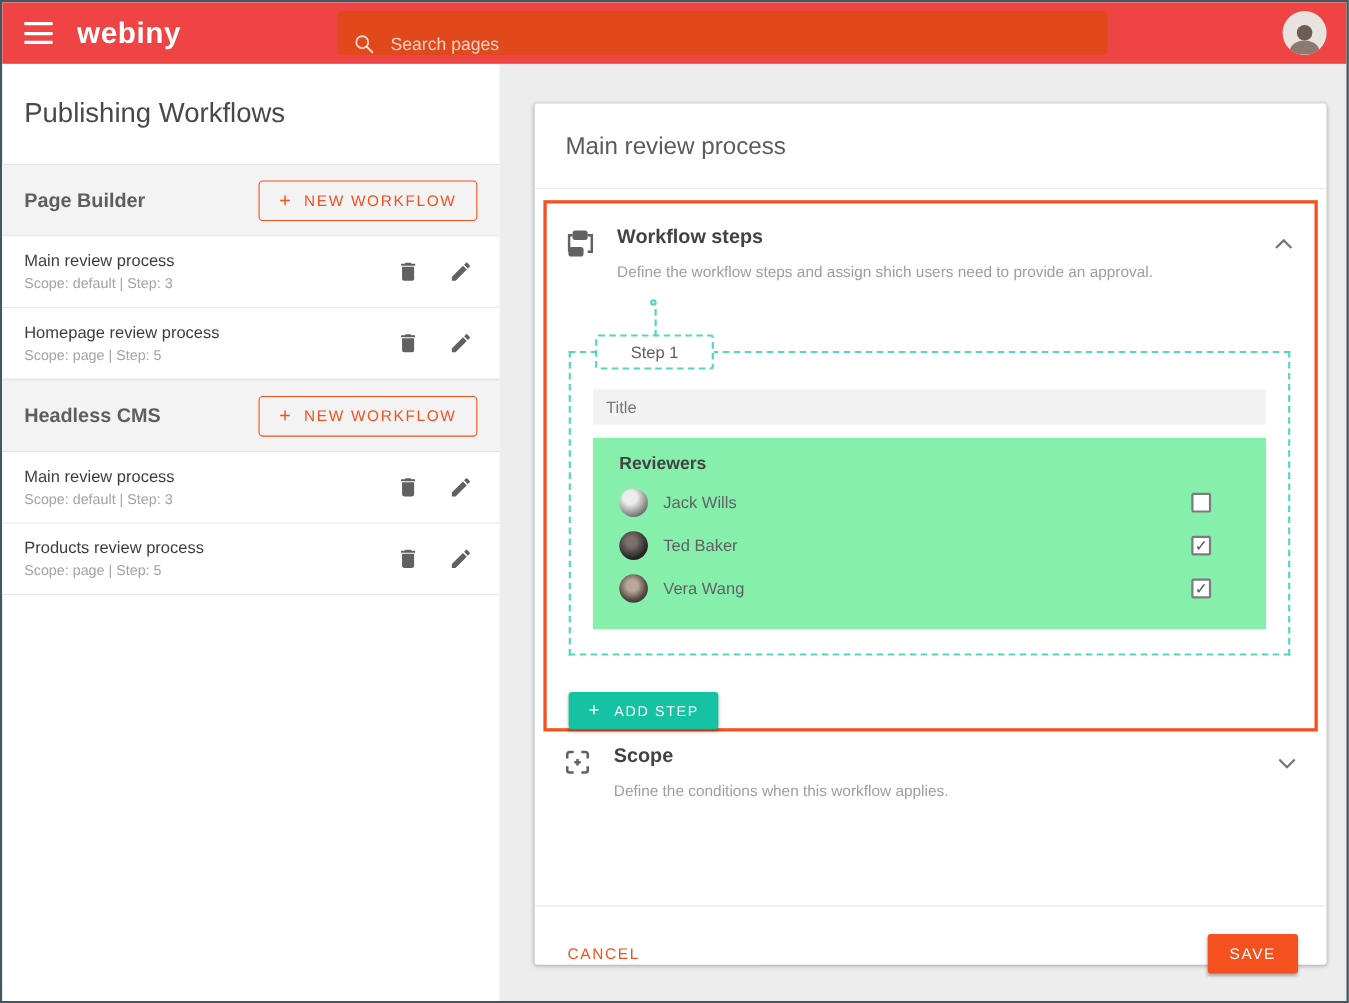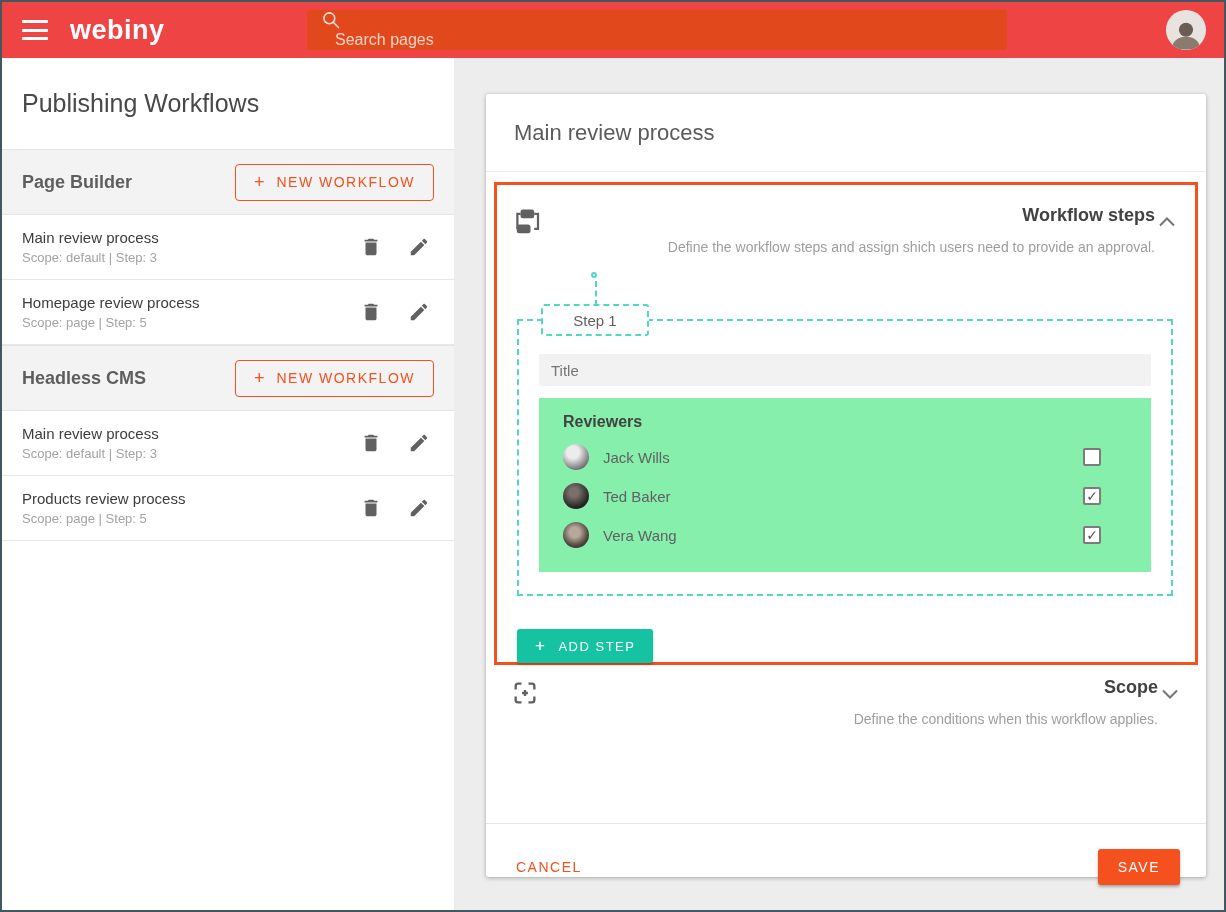--- a/index.html
+++ b/index.html
@@ -9,21 +9,21 @@
             background:#ededed; overflow:hidden; }
 
   
   .topbar { position:absolute; left:0; top:0; width:100%; height:56px; background:#ef4444;
             display:flex; align-items:center; z-index:20; }
   .hamburger { margin-left:20px; width:26px; height:20px; background:none; border:none;
                display:flex; flex-direction:column; justify-content:space-between; cursor:pointer; }
   .hamburger span { display:block; width:26px; height:3px; background:#fff; border-radius:1px; }
   .logo { margin-left:22px; color:#fff; font-size:27px; font-weight:bold; letter-spacing:0.5px; }
   .searchbar { position:absolute; left:305px; top:8px; width:700px; height:40px;
-               background:#e1491c; border-radius:4px; display:flex; align-items:flex-start; padding:0 14px;flex-direction:column; }
+               background:#e1491c; border-radius:4px; display:flex; align-items:flex-end; padding:0 14px; }
   .searchbar svg { flex:0 0 auto; }
   .searchbar input { flex:1; margin-left:14px; background:transparent; border:none; outline:none;
                      color:#fff; font-size:16px; font-family:inherit; }
   .searchbar input::placeholder { color:rgba(255,255,255,0.75); }
   .avatar-top { position:absolute; right:18px; top:8px; width:40px; height:40px; border-radius:50%;
                 background:#e9e3df; border:none; overflow:hidden; cursor:pointer; display:flex;
                 align-items:flex-end; justify-content:center; }
 
   
   .sidebar { position:absolute; left:0; top:56px; width:452px; bottom:0; background:#fff; }
@@ -47,21 +47,21 @@
 
   
   .content { position:absolute; left:460px; top:56px; right:0; bottom:0; background:#ededed; }
   .card { position:absolute; left:24px; top:36px; width:720px; height:783px; background:#fff;
           border-radius:3px; box-shadow:0 1px 4px rgba(0,0,0,0.3); }
   .card-title { height:78px; display:flex; align-items:center; padding:0 28px;
                 font-size:22px; color:#5b5b5b; border-bottom:1px solid #ececec; }
 
   .acc-active { position:relative; margin:10px 8px 0; height:483px; border:3px solid #f4511e;
                 padding:20px 16px 16px; }
-  .acc-head { display:flex; align-items:flex-start; cursor:pointer;text-align:right; }
+  .acc-head { display:flex; align-items:flex-start; cursor:pointer; }
   .acc-icon { width:30px; flex:0 0 auto; margin-top:2px; }
   .acc-text { margin-left:18px; flex:1; }
   .acc-title { font-size:18px; font-weight:bold; color:#424242; }
   .acc-desc { font-size:14px; color:#9e9e9e; margin-top:13px; }
   .chev-btn { background:none; border:none; cursor:pointer; padding:4px; margin-top:6px; }
 
   .stepbox { position:relative; margin:64px 0 0 4px; width:656px; height:277px;
              border:2px dashed #52d7c3; padding:33px 20px 24px; }
   .step-conn-line { position:absolute; left:76px; top:-40px; height:25px; width:0;
                     border-left:2px dashed #52d7c3; }

